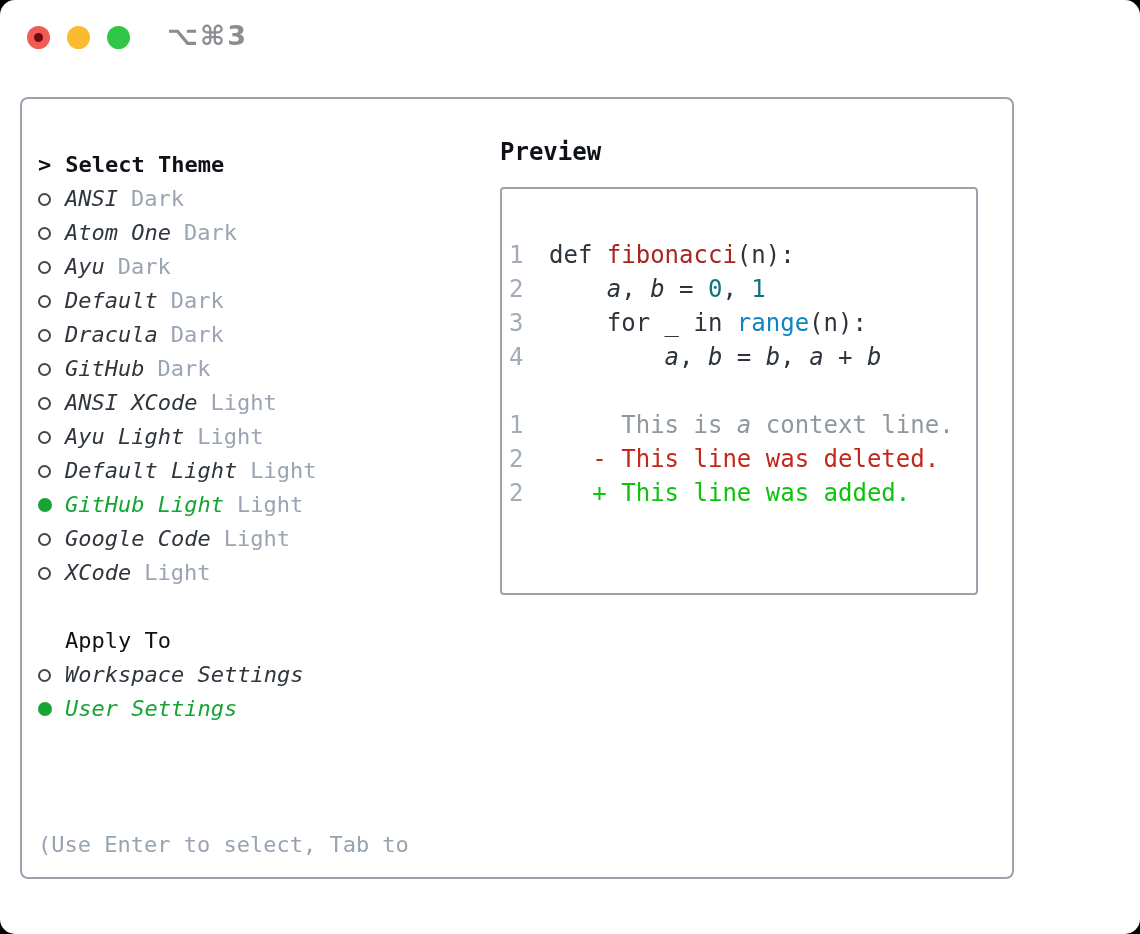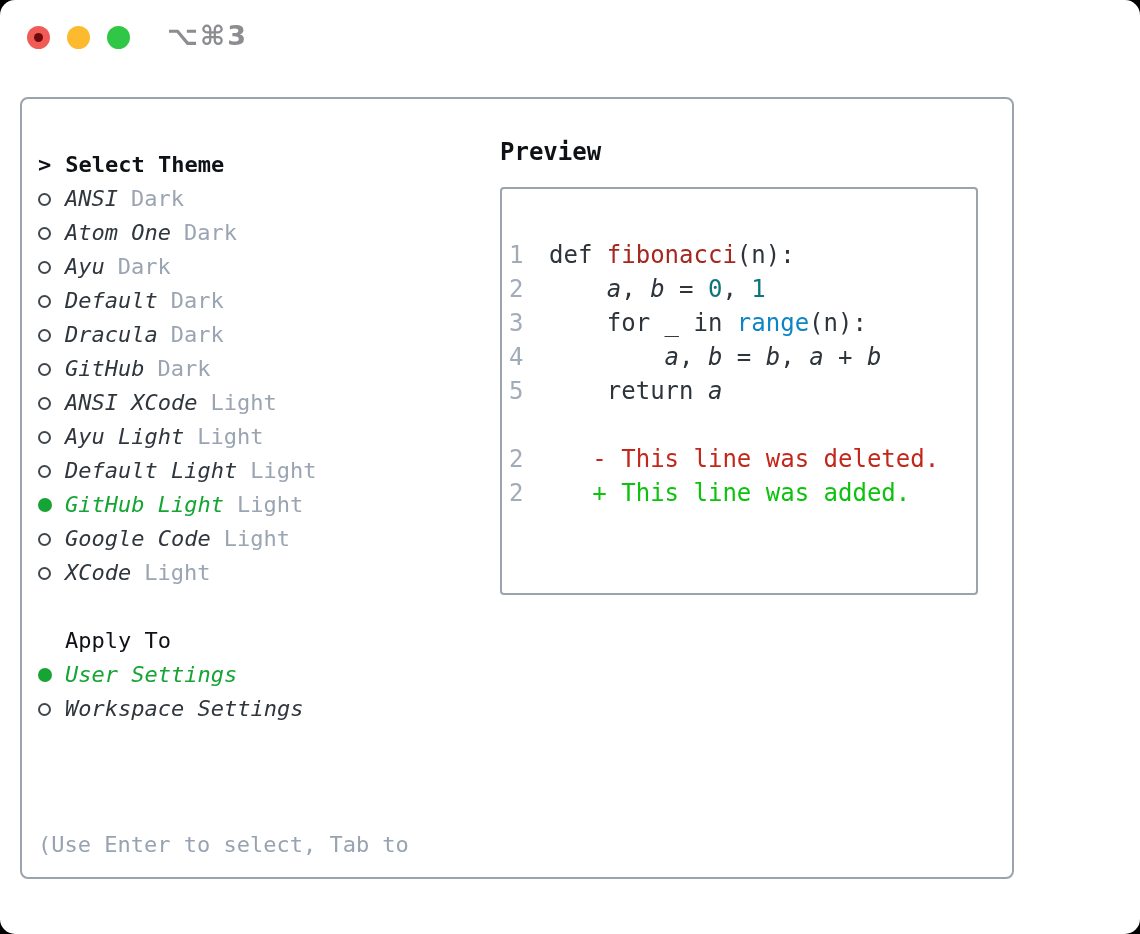--- a/index.html
+++ b/index.html
@@ -140,45 +140,45 @@
             <span class="opt-variant">Light</span>
           </div>
         </div>
 
       <div class="spacer"></div>
 
       <div class="apply-header">Apply To</div>
 
       <div>
           <div class="row">
+            <span class="dot"></span>
+            <span class="opt-name">Workspace Settings</span>
+          </div>
+          <div class="row">
             <span class="dot sel"></span>
             <span class="opt-name green">User Settings</span>
-          </div>
-          <div class="row">
-            <span class="dot"></span>
-            <span class="opt-name">Workspace Settings</span>
           </div>
         </div>
 
       <div class="spacer"></div>
 
       <div class="hint">
         <div>(Use Enter to select, Tab to</div>
         <div>change focus)</div>
       </div>
     </div>
 
     <div class="right-col">
       <div class="preview-label">Preview</div>
       <div class="preview-box">
           <div class="pline"><span class="lineno">1</span><span class="tk-fg">def </span><span class="tk-func">fibonacci</span><span class="tk-fg">(n):</span></div>
           <div class="pline"><span class="lineno">2</span><span class="tk-fg">    </span><span class="tk-fg it">a</span><span class="tk-fg">, </span><span class="tk-fg it">b</span><span class="tk-fg"> = </span><span class="tk-const">0</span><span class="tk-fg">, </span><span class="tk-const">1</span></div>
           <div class="pline"><span class="lineno">3</span><span class="tk-fg">    for _ in </span><span class="tk-call">range</span><span class="tk-fg">(n):</span></div>
           <div class="pline"><span class="lineno">4</span><span class="tk-fg">        </span><span class="tk-fg it">a</span><span class="tk-fg">, </span><span class="tk-fg it">b</span><span class="tk-fg"> = </span><span class="tk-fg it">b</span><span class="tk-fg">, </span><span class="tk-fg it">a</span><span class="tk-fg"> + </span><span class="tk-fg it">b</span></div>
-          <div class="pline"><span class="lineno">5</span><span class="tk-fg">    return </span><span class="tk-fg it">a</span></div>
           <div class="pline"><span class="lineno"></span></div>
+          <div class="pline"><span class="lineno">1</span><span class="tk-ctx">     This is </span><span class="tk-ctx it">a</span><span class="tk-ctx"> context line.</span></div>
           <div class="pline"><span class="lineno">2</span><span class="tk-del">   - This line was deleted.</span></div>
           <div class="pline"><span class="lineno">2</span><span class="tk-add">   + This line was added.</span></div>
         </div>
     </div>
 
   </div>
 </div>
 
 </body></html>

